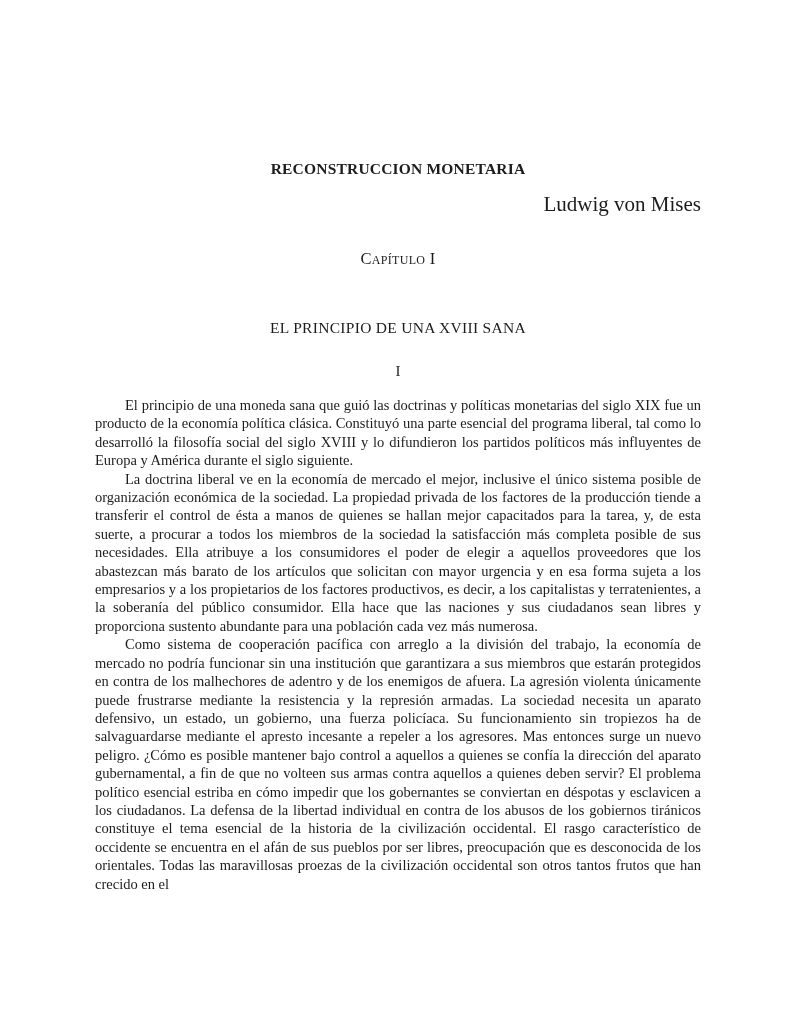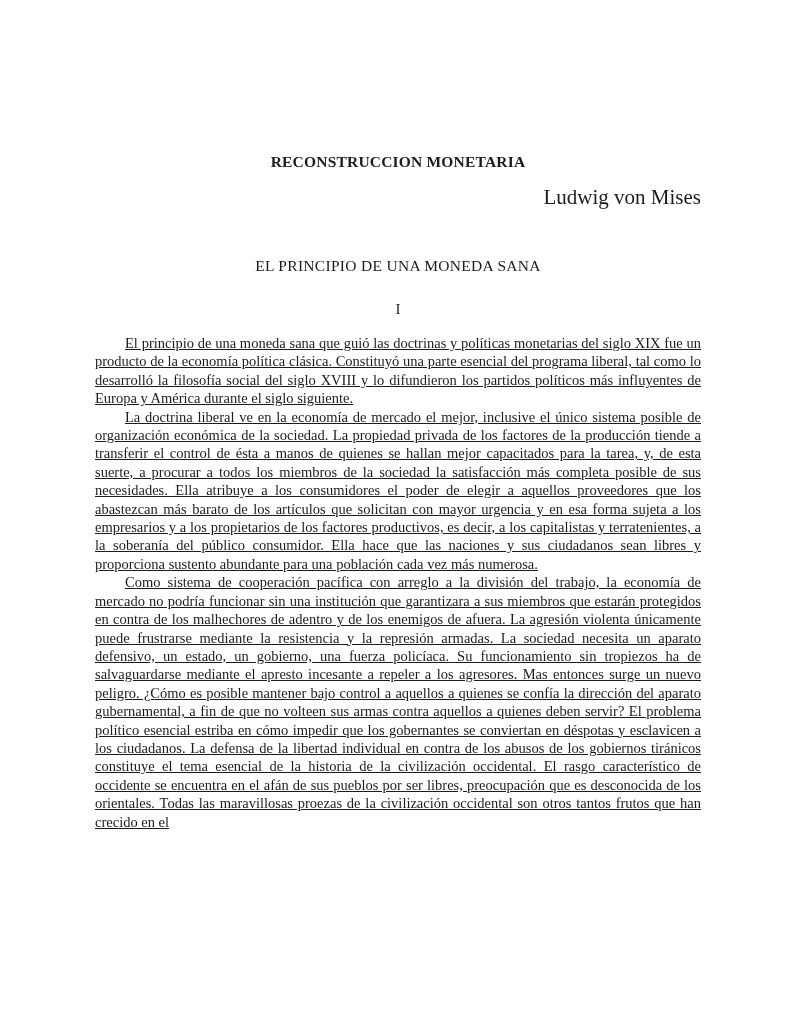--- a/index.html
+++ b/index.html
@@ -12,21 +12,21 @@
     width: 791px;
     height: 1024px;
     background: #ffffff;
     overflow: hidden;
     font-family: "Liberation Serif", "DejaVu Serif", serif;
     color: #1c1c1c;
   }
   .content {
     position: absolute;
     left: 95px;
-    top: 8px;
+    top: 15px;
     width: 606px;
   }
   .doc-title {
     margin: 145px 0 0 0;
     text-align: center;
     font-weight: bold;
     font-size: 15.5px;
     line-height: 18px;
     letter-spacing: 0.2px;
   }
@@ -60,43 +60,43 @@
   }
   .doc-subtitle {
     margin: 30px 0 0 0;
     text-align: center;
     font-style: italic;
     font-size: 15px;
     line-height: 18px;
   }
   .doc-body {
     margin-top: 16px;
-    text-decoration: underline;
   }
   .doc-body p {
     margin: 0;
     padding: 0;
     text-indent: 30px;
     text-align: justify;
     font-size: 14.5px;
     line-height: 18.4px;
   }
 </style>
 </head>
 <body>
 
 <div class="page">
   <div class="content">
 
     <div class="doc-title">RECONSTRUCCION MONETARIA</div>
 
     <div class="doc-author">Ludwig von Mises</div>
 
+    <div class="doc-chapter">Capítulo I</div>
 
-    <div class="doc-heading">EL PRINCIPIO DE UNA MONEDA SANA</div>
+    <div class="doc-heading">EL PRINCIPIO DE UNA XVIII SANA</div>
 
     <div class="doc-roman">I</div>
 
 
     <div class="doc-body">
       <p>El principio de una moneda sana que guió las doctrinas y políticas monetarias del siglo XIX fue un producto de la economía política clásica. Constituyó una parte esencial del programa liberal, tal como lo desarrolló la filosofía social del siglo XVIII y lo difundieron los partidos políticos más influyentes de Europa y América durante el siglo siguiente.</p>
       <p>La doctrina liberal ve en la economía de mercado el mejor, inclusive el único sistema posible de organización económica de la sociedad. La propiedad privada de los factores de la producción tiende a transferir el control de ésta a manos de quienes se hallan mejor capacitados para la tarea, y, de esta suerte, a procurar a todos los miembros de la sociedad la satisfacción más completa posible de sus necesidades. Ella atribuye a los consumidores el poder de elegir a aquellos proveedores que los abastezcan más barato de los artículos que solicitan con mayor urgencia y en esa forma sujeta a los empresarios y a los propietarios de los factores productivos, es decir, a los capitalistas y terratenientes, a la soberanía del público consumidor. Ella hace que las naciones y sus ciudadanos sean libres y proporciona sustento abundante para una población cada vez más numerosa.</p>
       <p>Como sistema de cooperación pacífica con arreglo a la división del trabajo, la economía de mercado no podría funcionar sin una institución que garantizara a sus miembros que estarán protegidos en contra de los malhechores de adentro y de los enemigos de afuera. La agresión violenta únicamente puede frustrarse mediante la resistencia y la represión armadas. La sociedad necesita un aparato defensivo, un estado, un gobierno, una fuerza policíaca. Su funcionamiento sin tropiezos ha de salvaguardarse mediante el apresto incesante a repeler a los agresores. Mas entonces surge un nuevo peligro. ¿Cómo es posible mantener bajo control a aquellos a quienes se confía la dirección del aparato gubernamental, a fin de que no volteen sus armas contra aquellos a quienes deben servir? El problema político esencial estriba en cómo impedir que los gobernantes se conviertan en déspotas y esclavicen a los ciudadanos. La defensa de la libertad individual en contra de los abusos de los gobiernos tiránicos constituye el tema esencial de la historia de la civilización occidental. El rasgo característico de occidente se encuentra en el afán de sus pueblos por ser libres, preocupación que es desconocida de los orientales. Todas las maravillosas proezas de la civilización occidental son otros tantos frutos que han crecido en el</p>
     </div>
 

